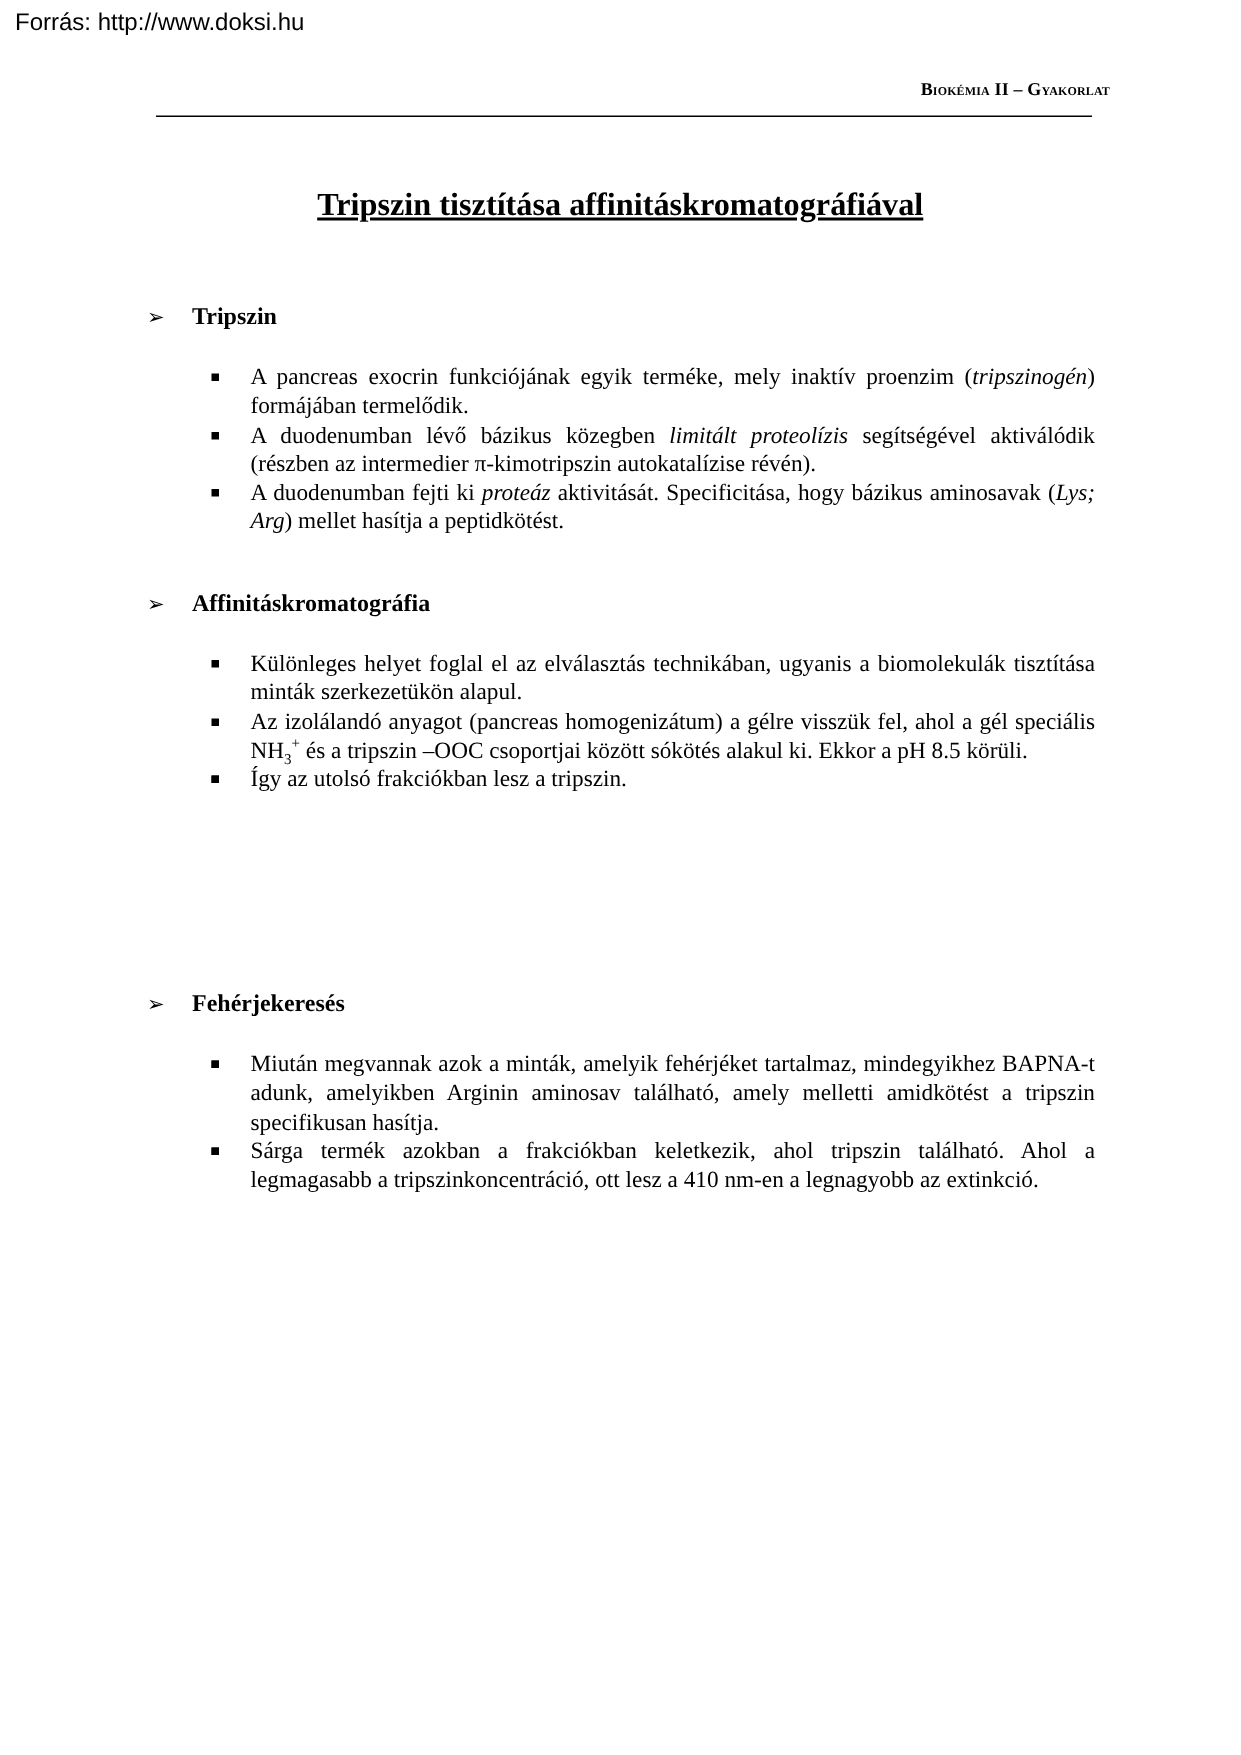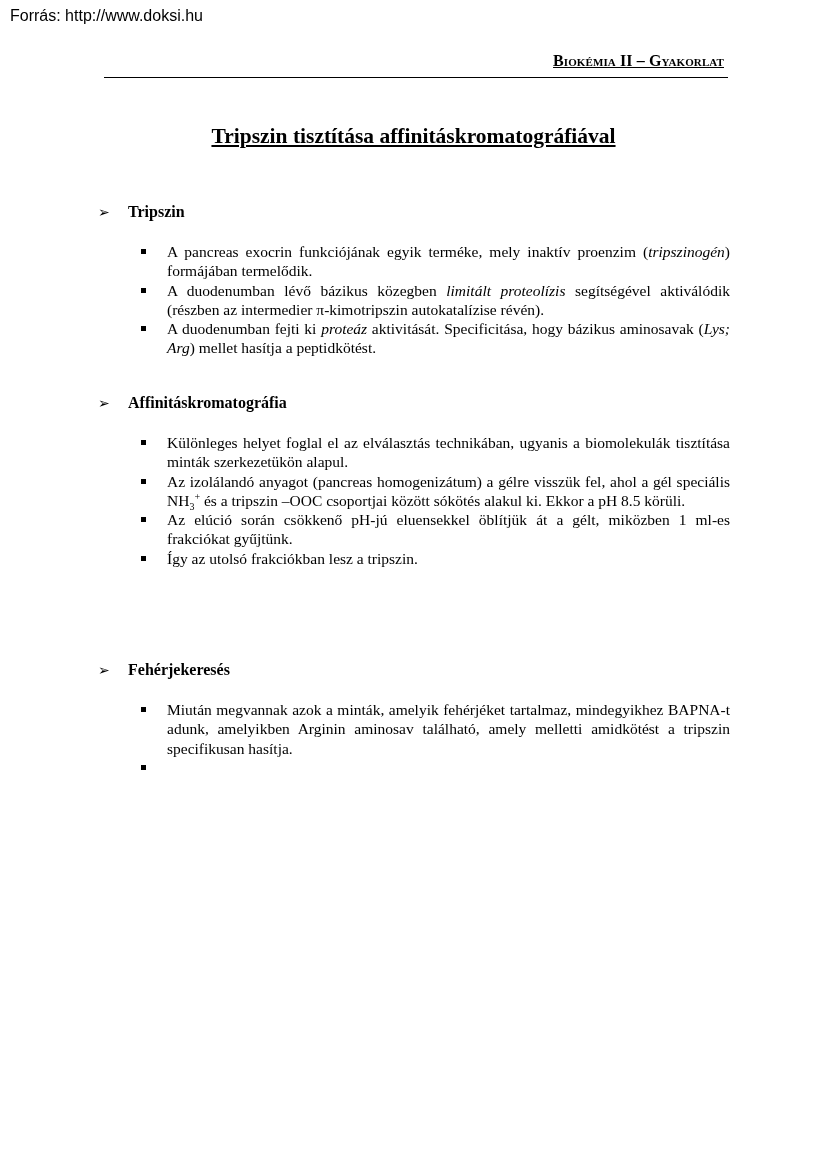--- a/index.html
+++ b/index.html
@@ -18,27 +18,26 @@
     .source-note {
       position: absolute;
       left: 10px;
       top: 7px;
       font-family: "Liberation Sans", "DejaVu Sans", sans-serif;
       font-size: 16px;
       color: #000;
     }
     .running-header {
       position: absolute;
-      right: 103px;
+      right: 87px;
       top: 52px;
-      font-size: 16px;
+      font-size: 12px;
       font-weight: bold;
       font-variant: small-caps;
       letter-spacing: 0.1px;
-      text-decoration: underline;
     }
     .header-rule {
       position: absolute;
       left: 104px;
       right: 99px;
       top: 77px;
       border-top: 1px solid #000;
     }
     .title {
       position: absolute;
@@ -116,30 +115,29 @@
 </div>
 
 <div class="section" style="top:393px;">
   <div class="section-heading">
     <span class="arrow">➢</span>
     <span>Affinitáskromatográfia</span>
   </div>
   <ul class="bullets">
       <li><span class="bullet"></span><span>Különleges helyet foglal el az elválasztás technikában, ugyanis a biomolekulák tisztítása minták szerkezetükön alapul.</span></li>
       <li><span class="bullet"></span><span>Az izolálandó anyagot (pancreas homogenizátum) a gélre visszük fel, ahol a gél speciális NH</span><sub>3</sub><sup>+</sup><span> és a tripszin –OOC csoportjai között sókötés alakul ki. Ekkor a pH 8.5 körüli.</span></li>
-      <li><span class="bullet"></span><span>Az elúció során csökkenő pH-jú eluensekkel öblítjük át a gélt, miközben 1 ml-es frakciókat gyűjtünk.</span></li>
       <li><span class="bullet"></span></li>
       <li><span class="bullet"></span><span>Így az utolsó frakciókban lesz a tripszin.</span></li>
     </ul>
 </div>
 
 <div class="section" style="top:660px;">
   <div class="section-heading">
     <span class="arrow">➢</span>
     <span>Fehérjekeresés</span>
   </div>
   <ul class="bullets">
       <li><span class="bullet"></span></li>
       <li><span class="bullet"></span><span>Miután megvannak azok a minták, amelyik fehérjéket tartalmaz, mindegyikhez BAPNA-t adunk, amelyikben Arginin aminosav található, amely melletti amidkötést a tripszin specifikusan hasítja.</span></li>
       <li><span class="bullet"></span></li>
-      <li><span class="bullet"></span></li>
+      <li><span class="bullet"></span><span>Sárga termék azokban a frakciókban keletkezik, ahol tripszin található. Ahol a legmagasabb a tripszinkoncentráció, ott lesz a 410 nm-en a legnagyobb az extinkció.</span></li>
     </ul>
 </div>
 
 </body></html>

